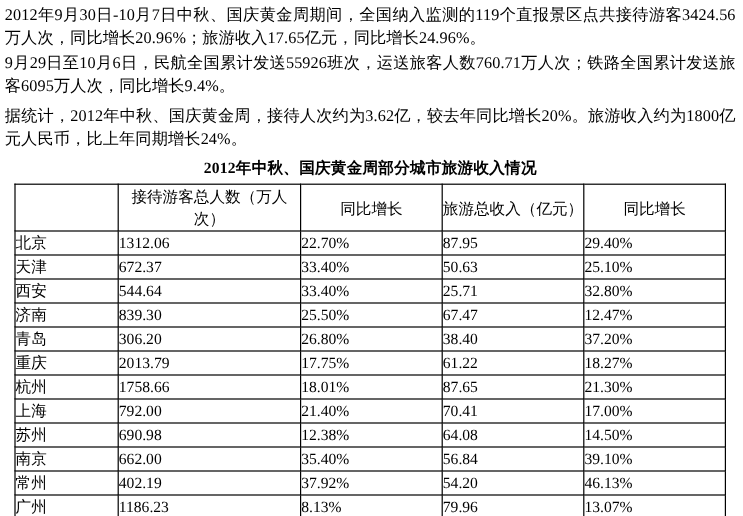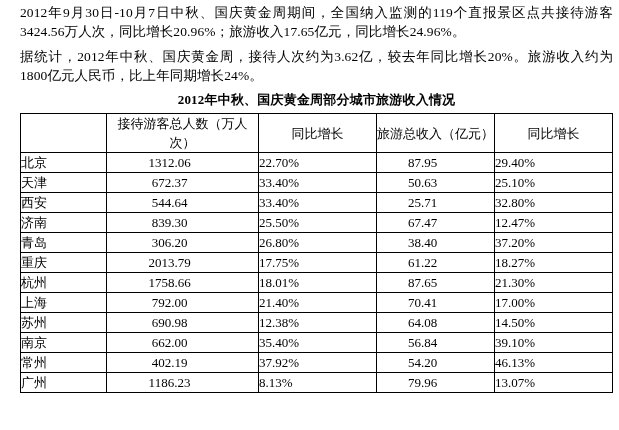--- a/index.html
+++ b/index.html
@@ -12,21 +12,21 @@
     background: #ffffff;
     font-family: "Liberation Serif", "DejaVu Serif", serif;
     color: #000000;
     overflow: hidden;
   }
   .page {
     width: 619px;
     height: 430px;
     position: relative;
     box-sizing: border-box;
-    padding: 2px 6px 0 20px;
+    padding: 2px 6px 0 4px;
   }
   .para {
     font-size: 13.5px;
     line-height: 19px;
     text-align: justify;
     margin: 0 0 2px 0;
     letter-spacing: 0.1px;
   }
   .para.first {
     margin-top: 1px;
@@ -55,39 +55,40 @@
     line-height: 19px;
     padding: 0;
     font-weight: normal;
   }
   table.data th {
     text-align: center;
   }
   table.data td.city {
   }
   table.data td.num {
-    text-align: center;
+    text-align: left;
     padding-right: 26px;
   }
   table.data td.pct {
     text-align: left;
     padding-right: 38px;
   }
   col.c0 { width: 86px; }
   col.c1 { width: 152px; }
   col.c2 { width: 118px; }
   col.c3 { width: 118px; }
   col.c4 { width: 118px; }
 </style>
 </head>
 <body>
 
 <div class="page">
 
   <p class="para first">2012年9月30日-10月7日中秋、国庆黄金周期间，全国纳入监测的119个直报景区点共接待游客3424.56万人次，同比增长20.96%；旅游收入17.65亿元，同比增长24.96%。</p>
+  <p class="para">9月29日至10月6日，民航全国累计发送55926班次，运送旅客人数760.71万人次；铁路全国累计发送旅客6095万人次，同比增长9.4%。</p>
   <div class="para-gap"></div>
   <p class="para">据统计，2012年中秋、国庆黄金周，接待人次约为3.62亿，较去年同比增长20%。旅游收入约为1800亿元人民币，比上年同期增长24%。</p>
 
   <div class="table-title">2012年中秋、国庆黄金周部分城市旅游收入情况</div>
 
   <table class="data">
     <colgroup>
       <col class="c0">
         <col class="c1">
         <col class="c2">

